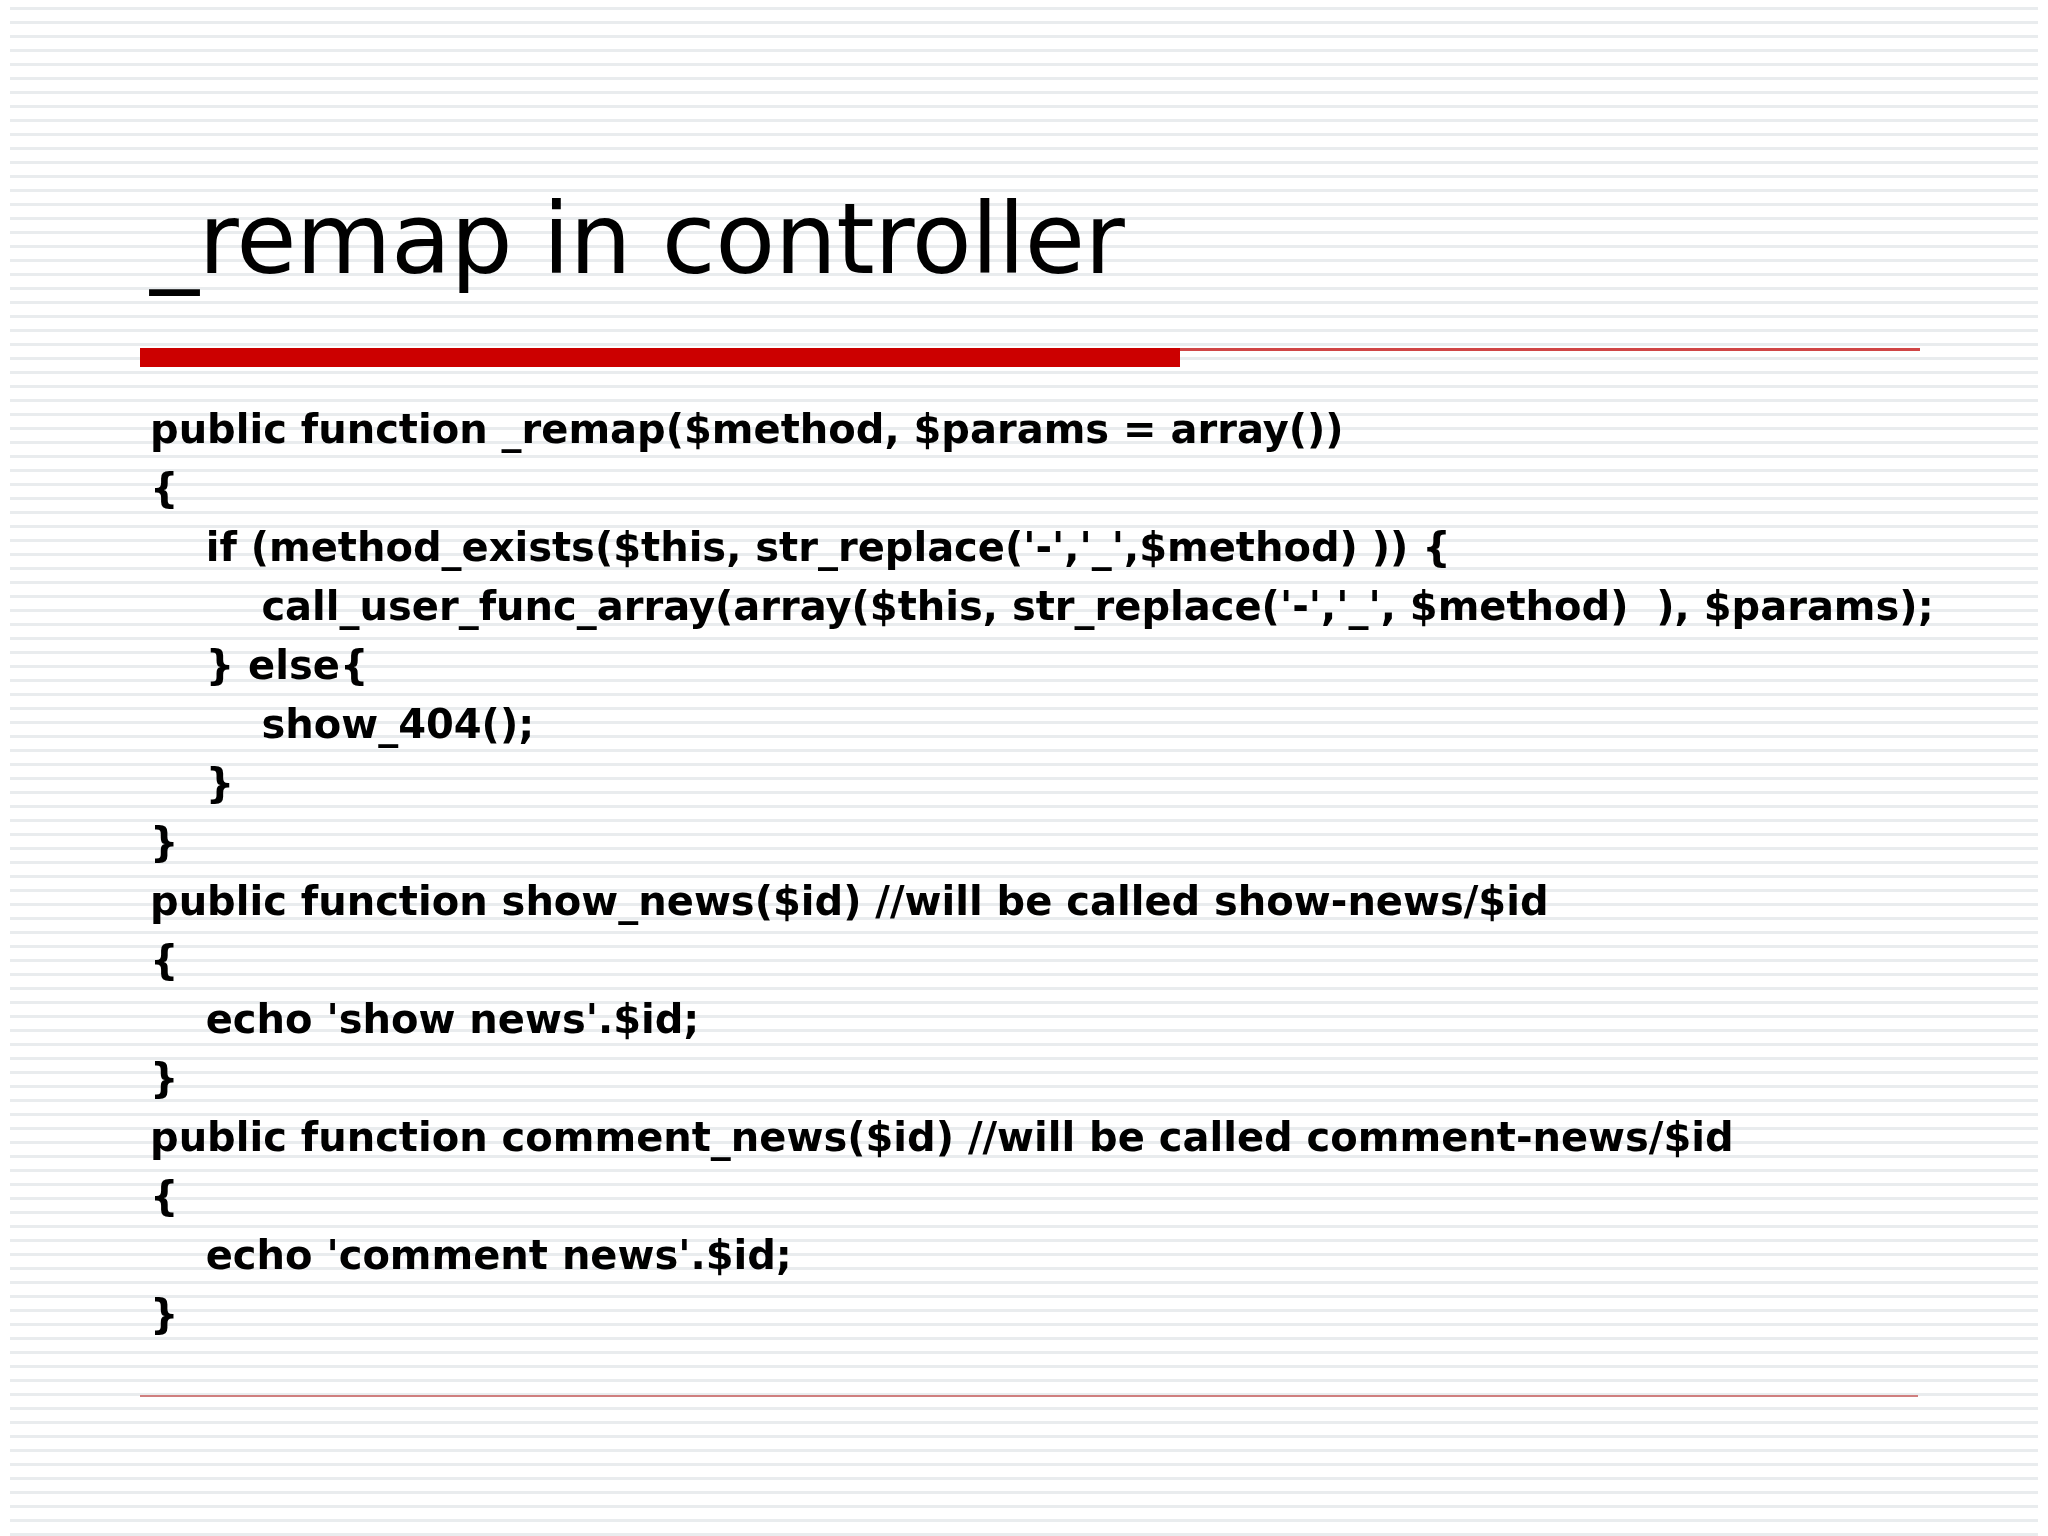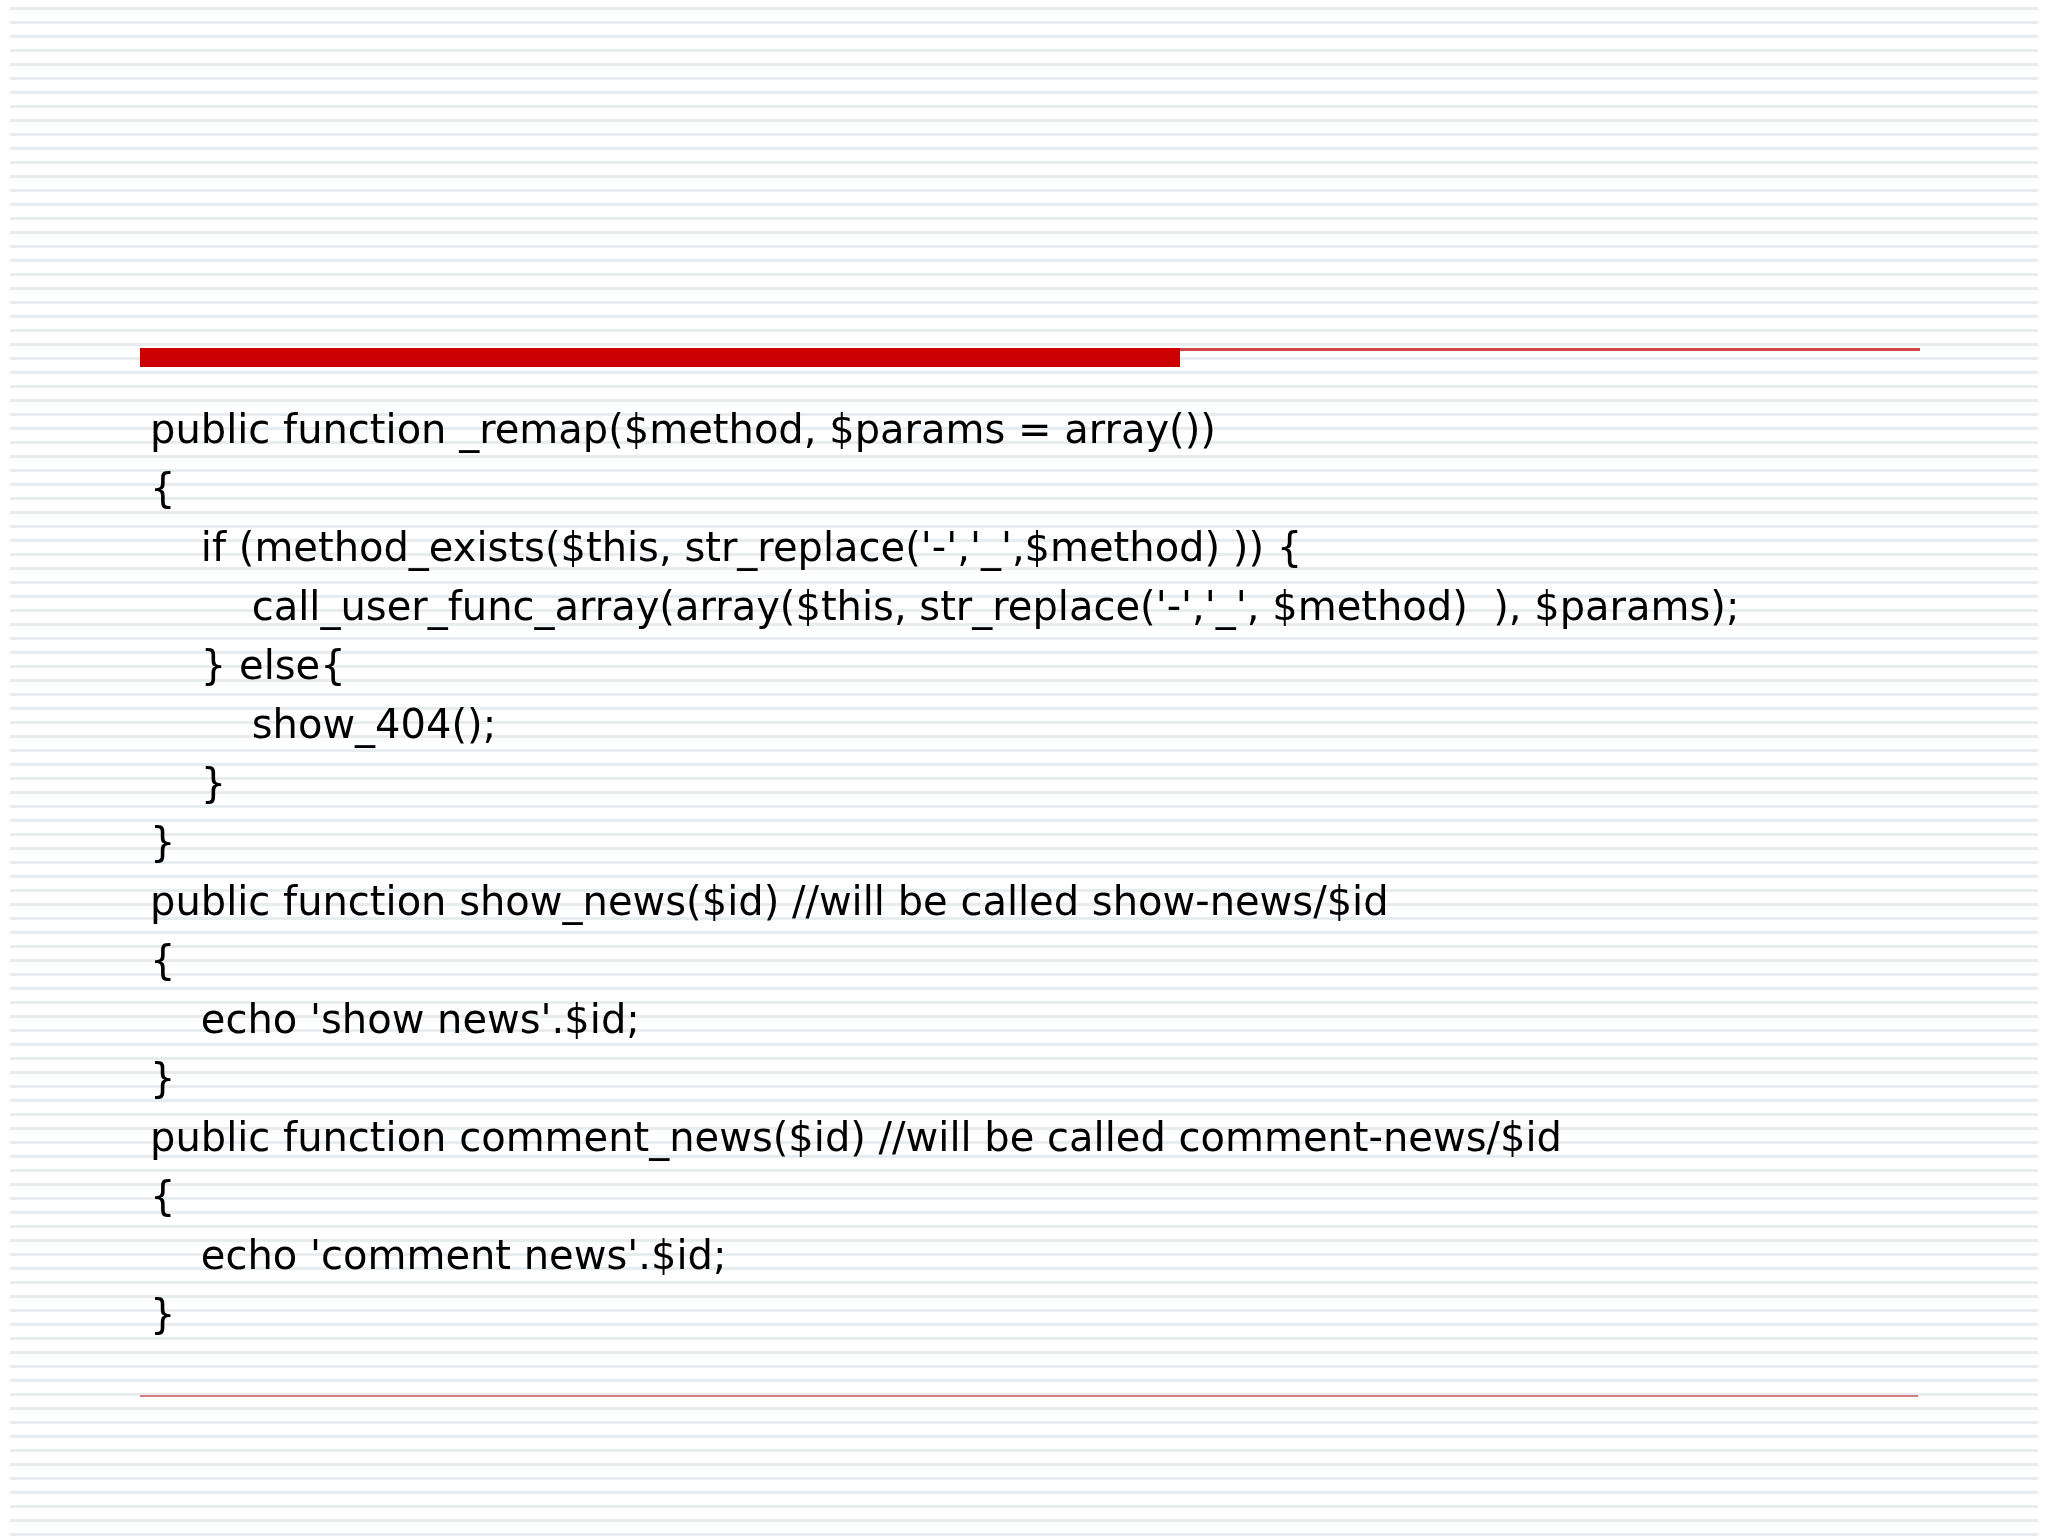--- a/index.html
+++ b/index.html
@@ -84,40 +84,42 @@
     top: 400px;
     width: 1820px;
     color: #000000;
     font-size: 40px;
     line-height: 59px;
     white-space: pre;
   }
   .code-line {
     display: block;
     white-space: pre;
+    font-weight: bold;
   }
 
   
   #footer-rule {
     position: absolute;
     left: 140px;
     right: 130px;
     top: 1395px;
     height: 2px;
     background: #cf7f7f;
   }
 </style>
 </head>
 <body>
 
 <div id="slide">
 
   <div class="edge left"></div>
   <div class="edge right"></div>
 
+  <div id="title" style="color: rgb(0, 0, 0);">_remap in controller</div>
 
   <div id="rule-wrap">
     <div id="rule-thick" style="background: rgb(204, 0, 0);"></div>
     <div id="rule-thin" style="background: rgb(208, 70, 70);"></div>
   </div>
 
   <div id="code" style="color: rgb(0, 0, 0);"><span class="code-line">public function _remap($method, $params = array())</span><span class="code-line">{</span><span class="code-line">    if (method_exists($this, str_replace('-','_',$method) )) {</span><span class="code-line">        call_user_func_array(array($this, str_replace('-','_', $method)  ), $params);</span><span class="code-line">    } else{</span><span class="code-line">        show_404();</span><span class="code-line">    }</span><span class="code-line">}</span><span class="code-line">public function show_news($id) //will be called show-news/$id</span><span class="code-line">{</span><span class="code-line">    echo 'show news'.$id;</span><span class="code-line">}</span><span class="code-line">public function comment_news($id) //will be called comment-news/$id</span><span class="code-line">{</span><span class="code-line">    echo 'comment news'.$id;</span><span class="code-line">}</span></div>
 
   <div id="footer-rule" style="background: rgb(207, 127, 127);"></div>
 

